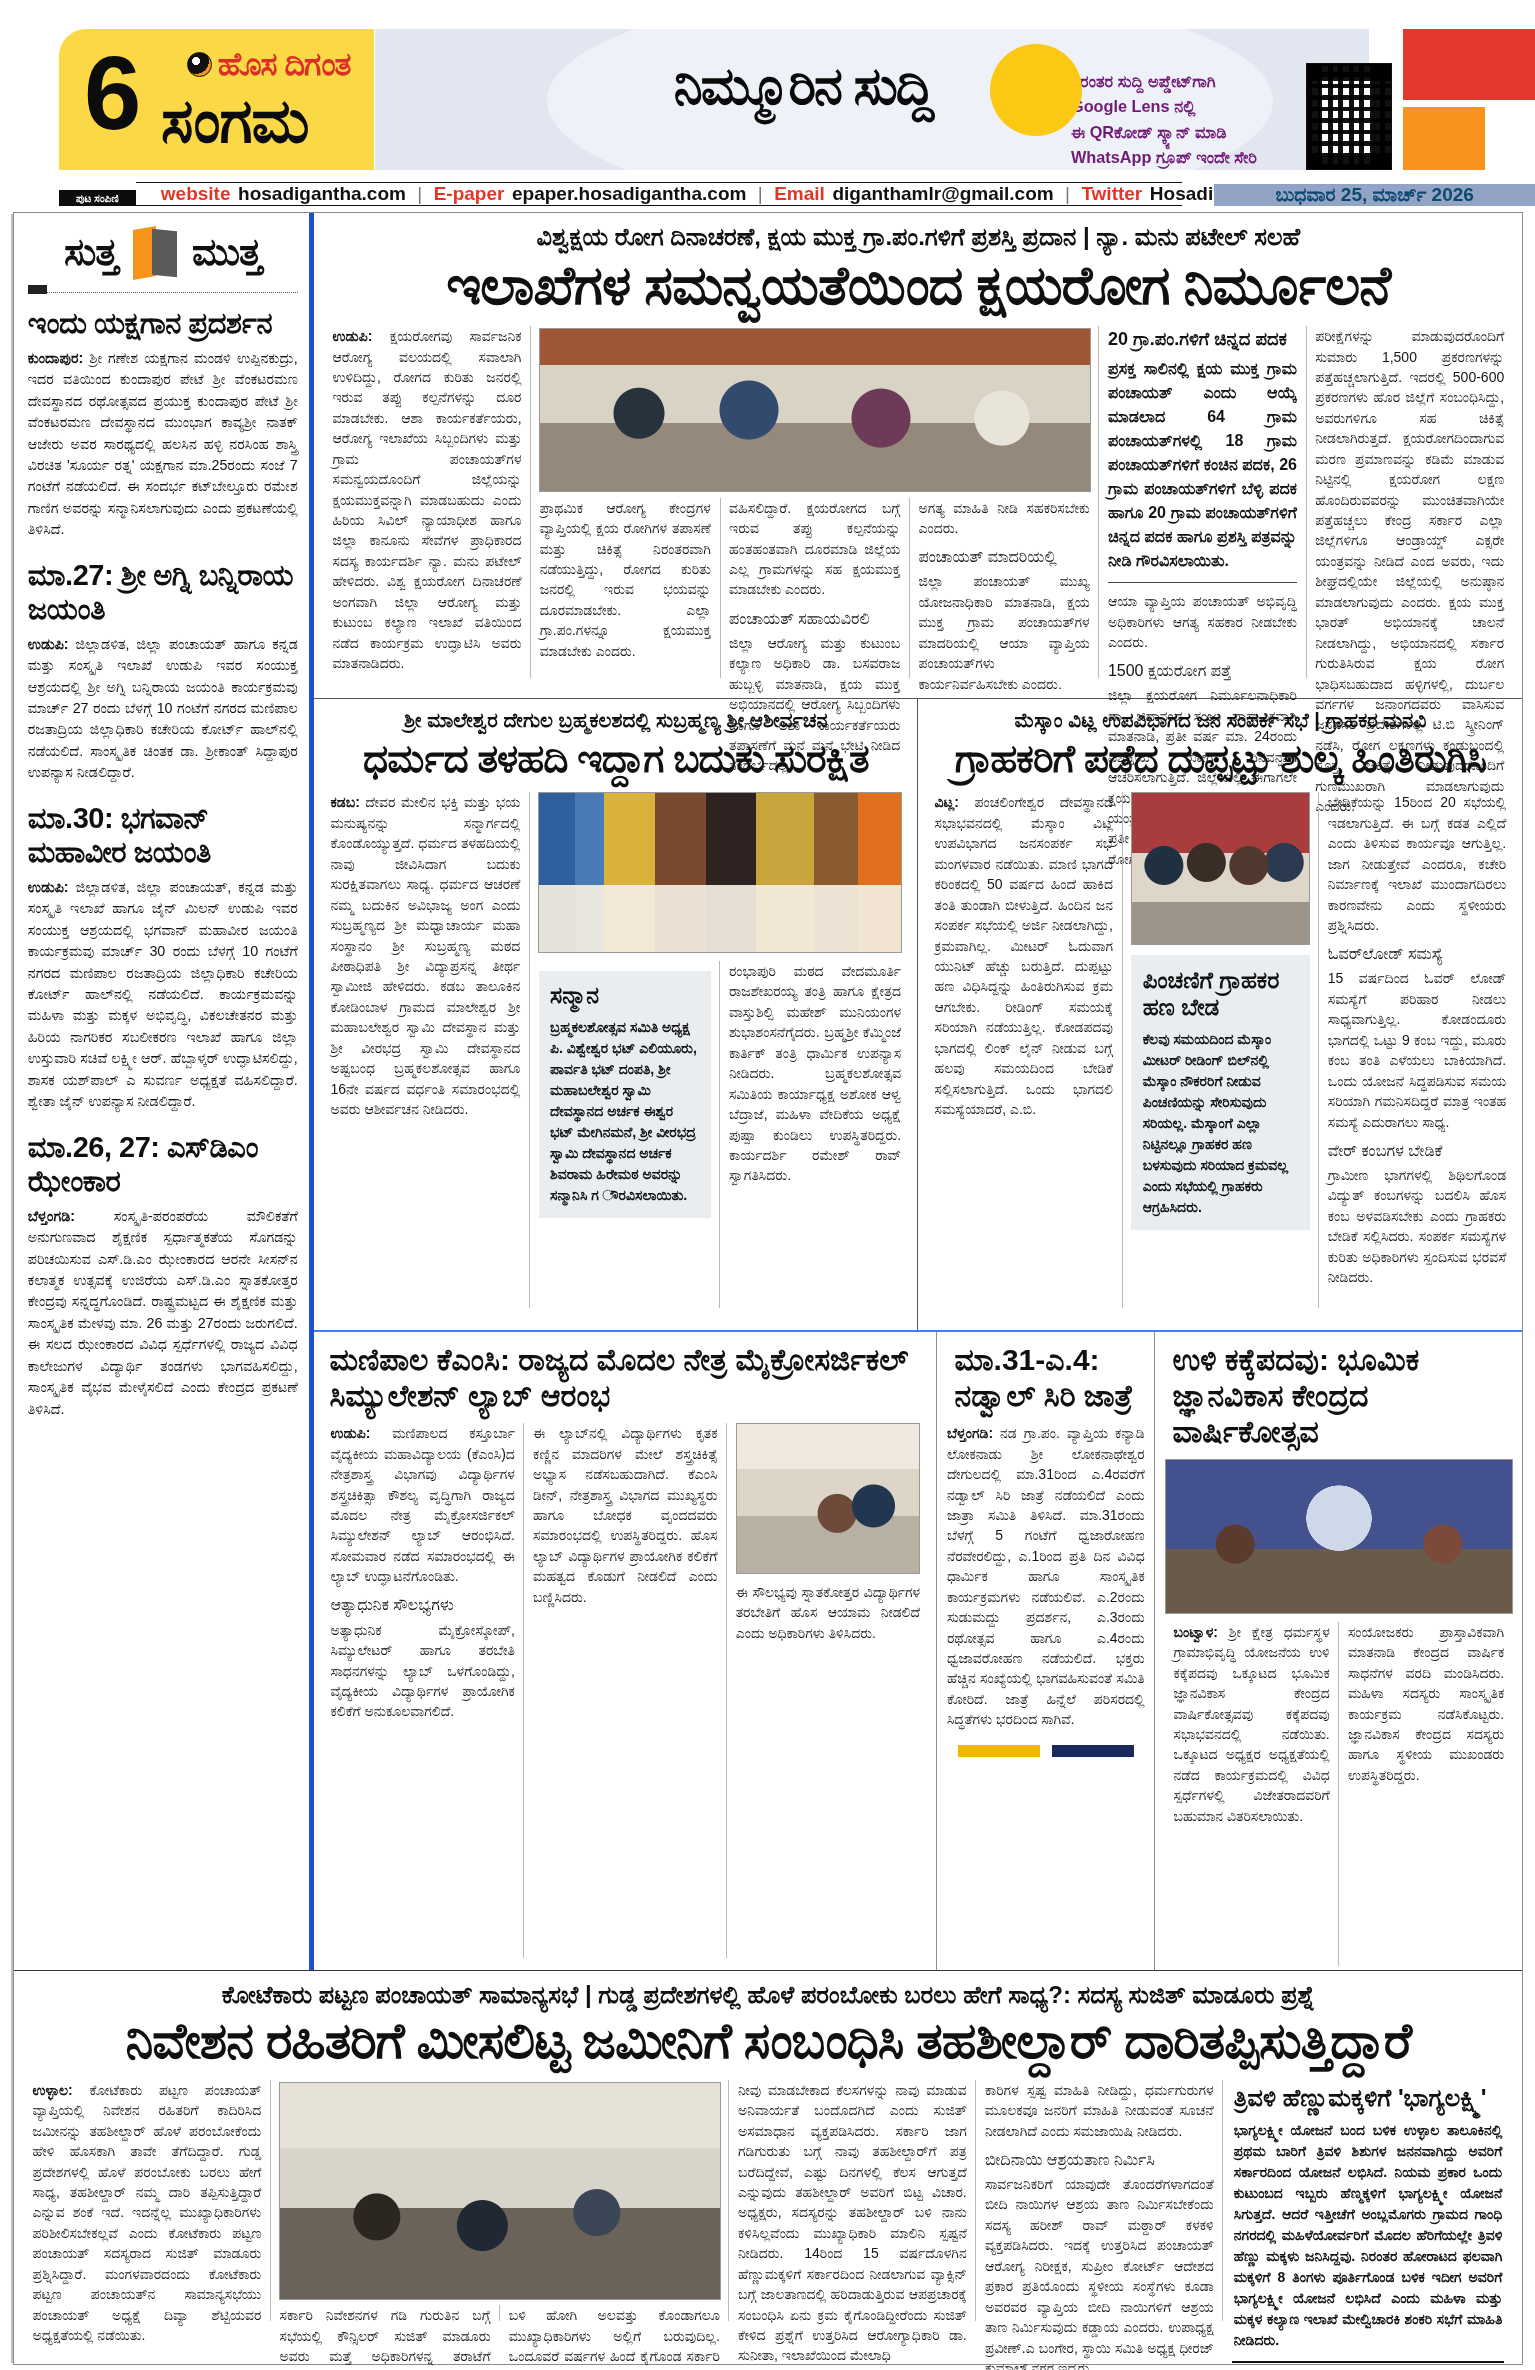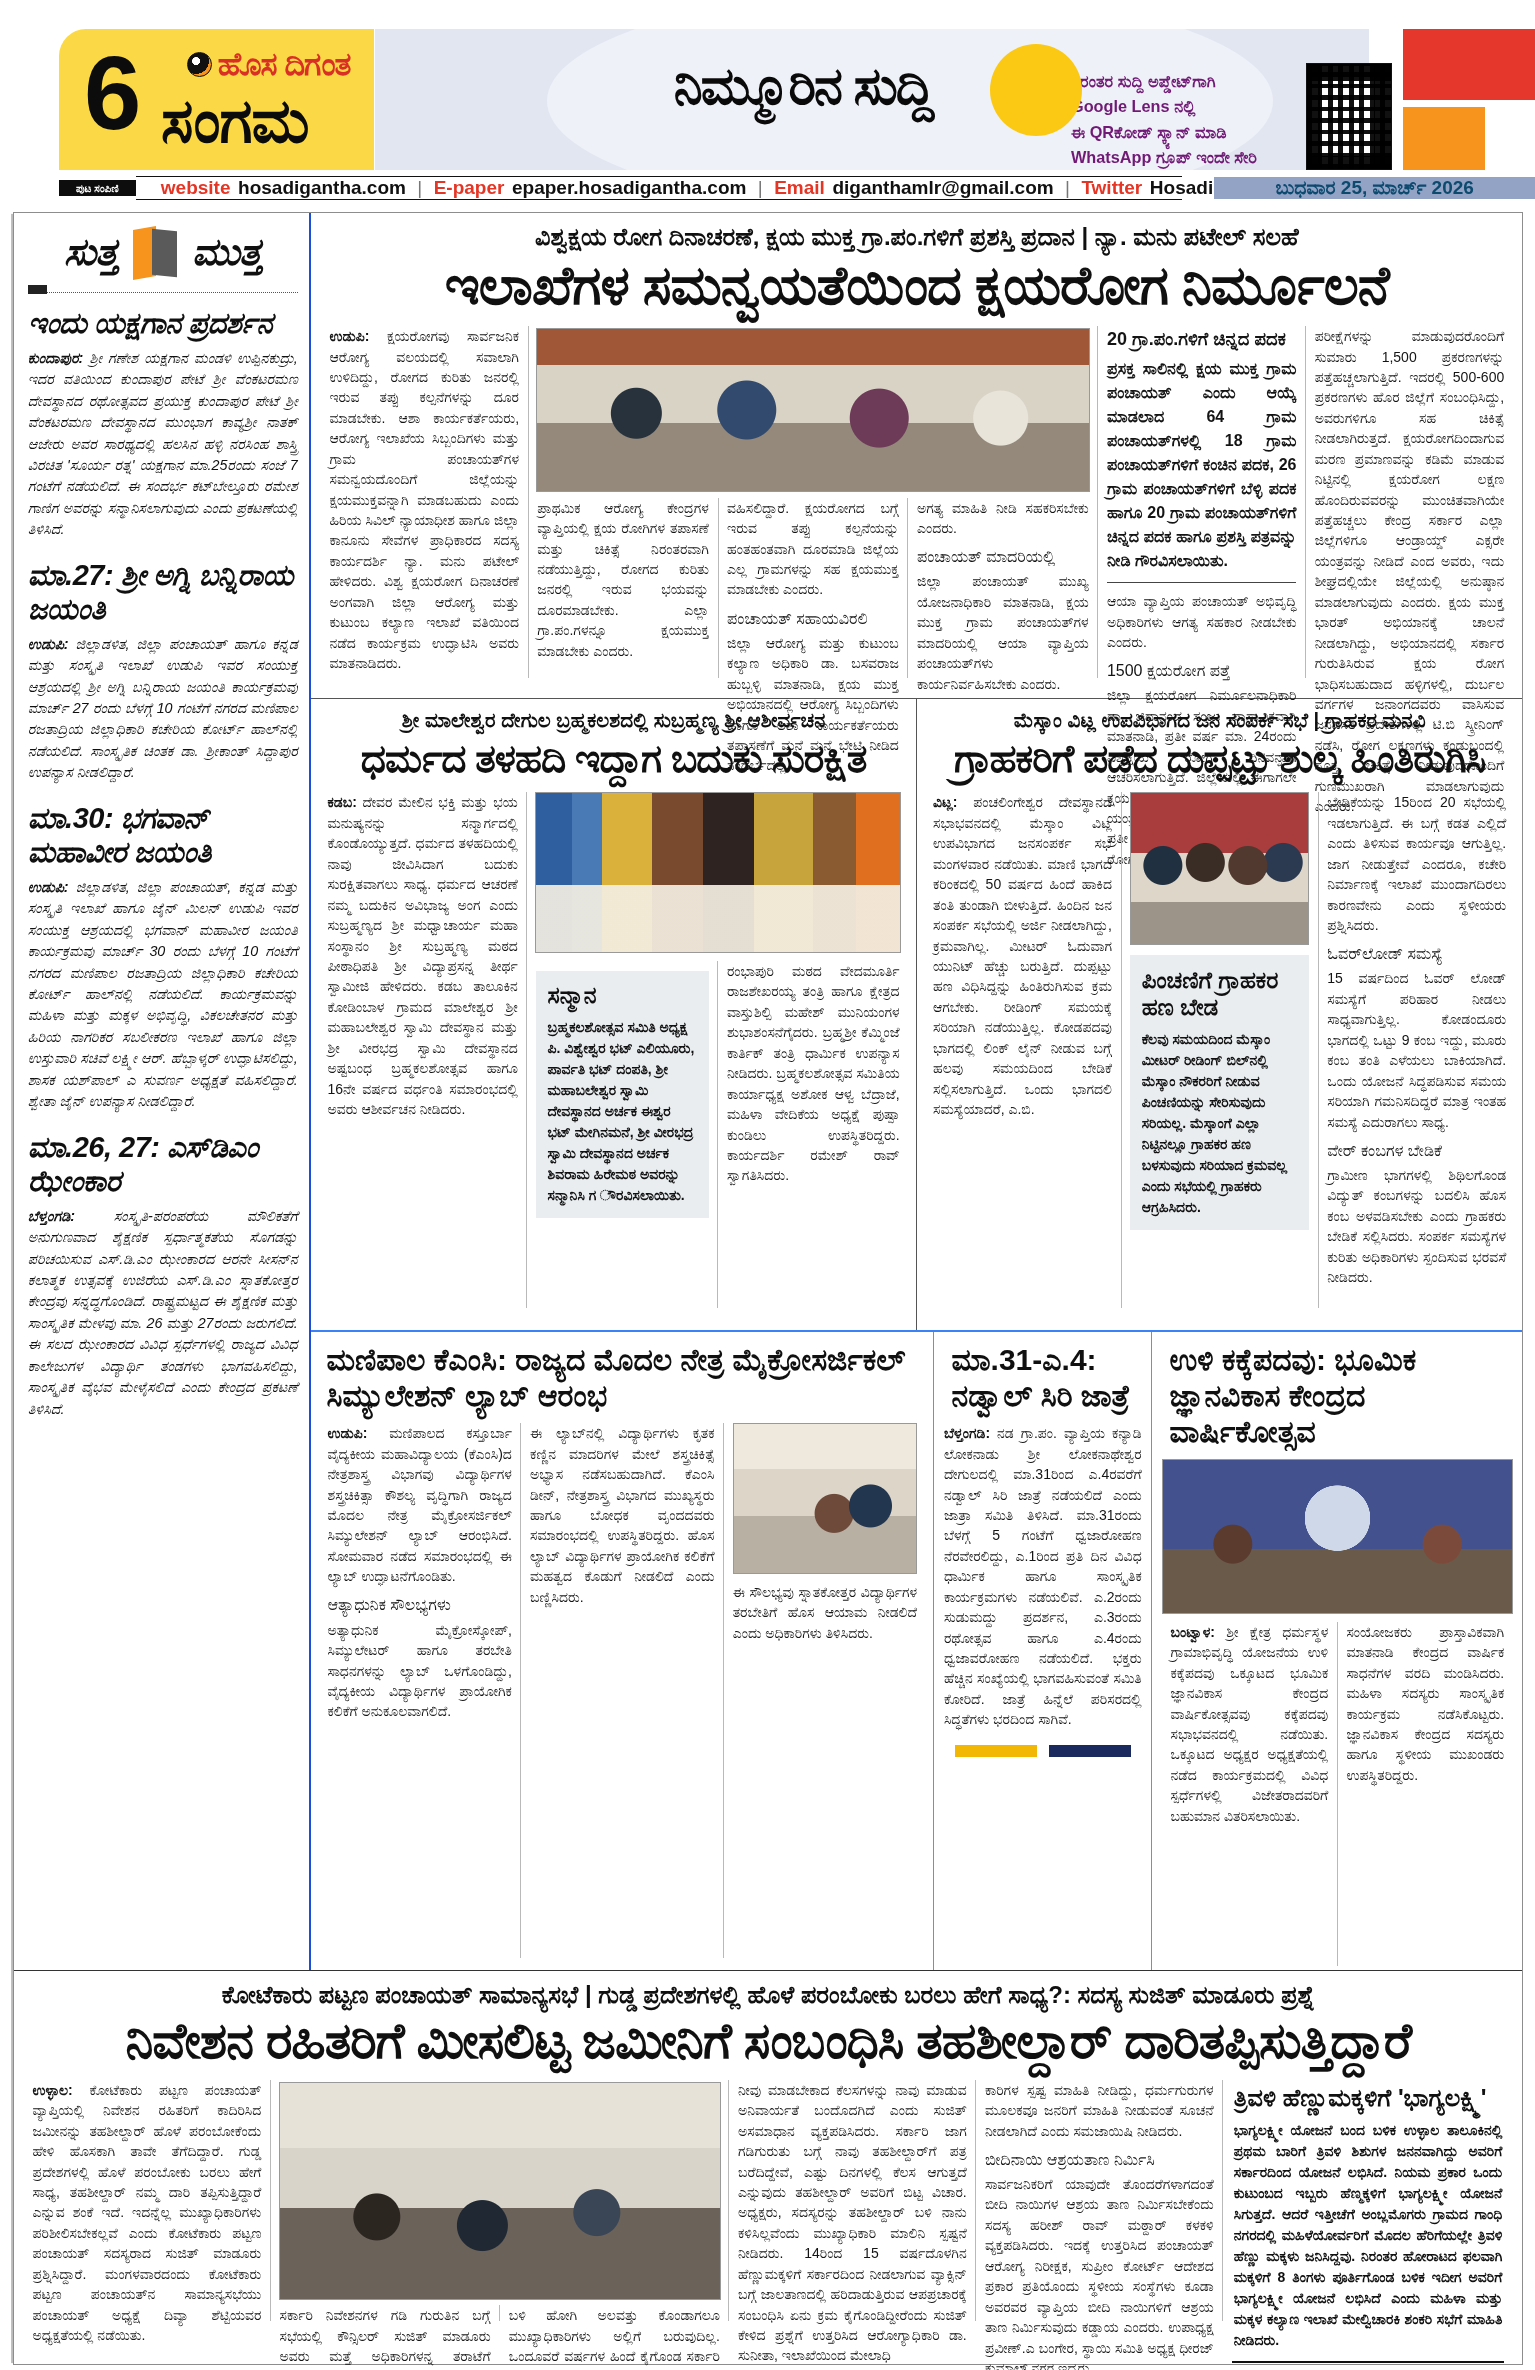--- a/index.html
+++ b/index.html
@@ -23,21 +23,21 @@
   .mh-qr{position:absolute;left:1306px;top:63px;width:84px;height:105px;background:#fff;border:1.9px solid #111;
     background-image:
       linear-gradient(90deg,#111 0 13.4px,transparent 13.4px),linear-gradient(90deg,transparent 0 67px,#111 67px),
       linear-gradient(0deg,#111 0 13.4px,transparent 13.4px),linear-gradient(0deg,transparent 0 88px,#111 88px),
       repeating-linear-gradient(90deg,#111 0 4.8px,#fff 4.8px 10.5px),repeating-linear-gradient(0deg,#111 0 4.8px,#fff 4.8px 11.5px);
     background-blend-mode:multiply;}
   .mh-redblock{position:absolute;left:1403px;top:29px;width:132px;height:71px;background:#e5372b;}
   .mh-orange{position:absolute;left:1403px;top:107px;width:82px;height:63px;background:#f7941e;}
 
   
-  .infobar{position:absolute;left:0;top:170px;width:1535px;height:36px;background:#ffffff;display:flex;align-items:center;}
+  .infobar{position:absolute;left:0;top:170px;width:1535px;height:36px;background:#ffffff;display:flex;align-items:flex-end;}
   .ib-black{width:73px;margin-left:59px;background:#0d0d0d;color:#fff;font-size:10.5px;font-weight:700;
     display:flex;align-items:center;justify-content:center;text-align:center;line-height:1.15;padding:1.9px;}
   .ib-mid{flex:0 0 auto;width:1021px;background:#fff;border-top:1.9px solid #111;border-bottom:1.9px solid #111;
     display:flex;align-items:center;padding-left:25px;font-size:19px;gap:7.6px;white-space:nowrap;}
   .ib-mid .lbl{color:#e53525;font-weight:700;}
   .ib-mid .val{color:#111;font-weight:600;}
   .ib-mid .sep{color:#777;font-weight:400;padding:0 3.8px;}
   .ib-date{flex:1;margin-left:32.5px;background:#93a3c6;color:#0c4a6e;font-size:19px;font-weight:700;
     display:flex;align-items:center;justify-content:center;}
 
@@ -91,21 +91,21 @@
     radial-gradient(circle at 20% 55%,#5a3b2e 0 19px,transparent 20px),
     radial-gradient(circle at 80% 55%,#7c4a3a 0 19px,transparent 20px),
     linear-gradient(180deg,#44518f 0 58%,#6a5a4a 58% 100%);}
   .photo-council{height:218px;background:
     radial-gradient(circle at 22% 62%,#2c2620 0 23px,transparent 24px),
     radial-gradient(circle at 46% 66%,#1f2833 0 25px,transparent 26px),
     radial-gradient(circle at 72% 60%,#3a4556 0 23px,transparent 24px),
     linear-gradient(180deg,#e6e2d8 0 30%,#d9d4c9 30% 58%,#6b625a 58% 100%);}
 
   
-  .sidebar{width:270px;border-right:2px solid #1d4ed8;padding:9.6px 11.5px 0 13.4px;box-sizing:content-box;font-style:italic;}
+  .sidebar{width:270px;border-right:5px solid #1d4ed8;padding:9.6px 11.5px 0 13.4px;box-sizing:content-box;}
   .sb-titlerow{display:flex;align-items:center;justify-content:center;gap:9.6px;margin-top:5.7px;}
   .sb-title{font-size:38px;font-weight:900;letter-spacing:-1px;}
   .door-icon{position:relative;width:55px;height:50px;flex:0 0 auto;}
   .door-icon .panel-gray{position:absolute;left:25px;top:1.9px;width:25px;height:46px;background:#5a5a5a;transform:skewY(6deg);}
   .door-icon .panel-orange{position:absolute;left:5.7px;top:0;width:23px;height:50px;background:#f7941e;transform:skewY(-10deg);}
   .sb-rule{border-bottom:1.9px dotted #555;margin:5.7px 0 13.4px;position:relative;height:7.6px;}
   .sb-rule .sq{position:absolute;left:0;bottom:-2.9px;width:19px;height:9.6px;background:#222;}
   .sb-article{margin-bottom:17px;}
   .sb-head{font-size:29px;font-weight:900;line-height:1.18;letter-spacing:-0.5px;margin-bottom:7.6px;}
   .sb-body{font-size:14.3px;line-height:1.5;text-align:justify;}

